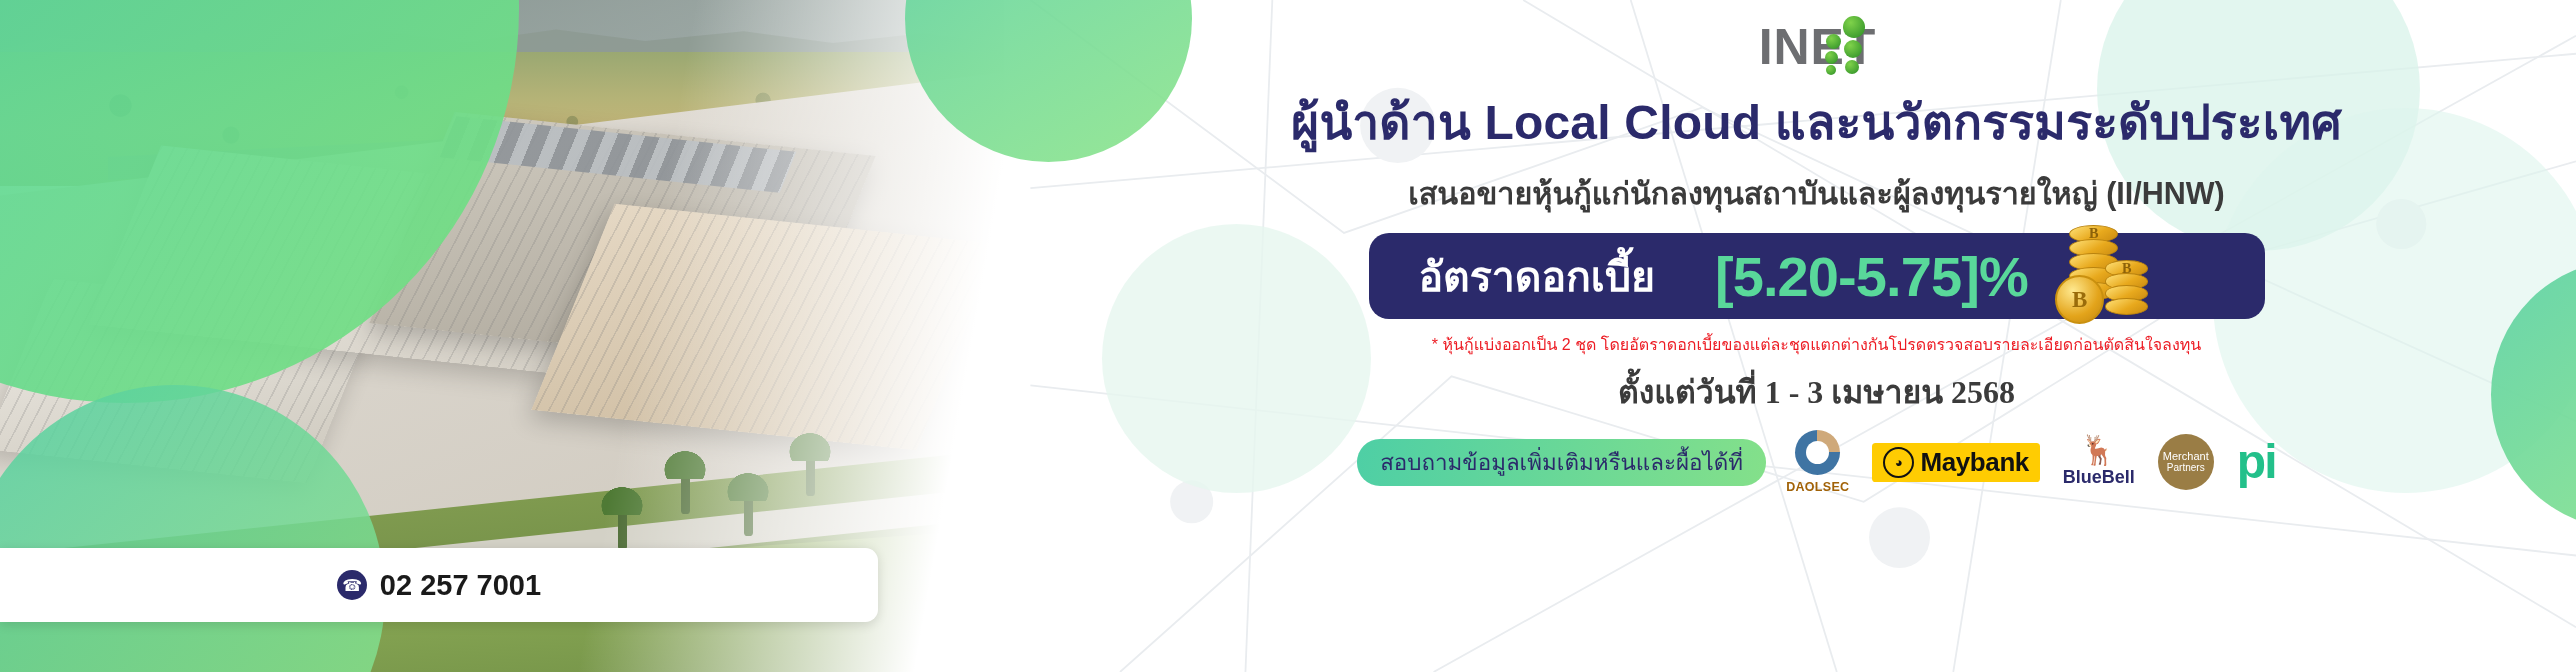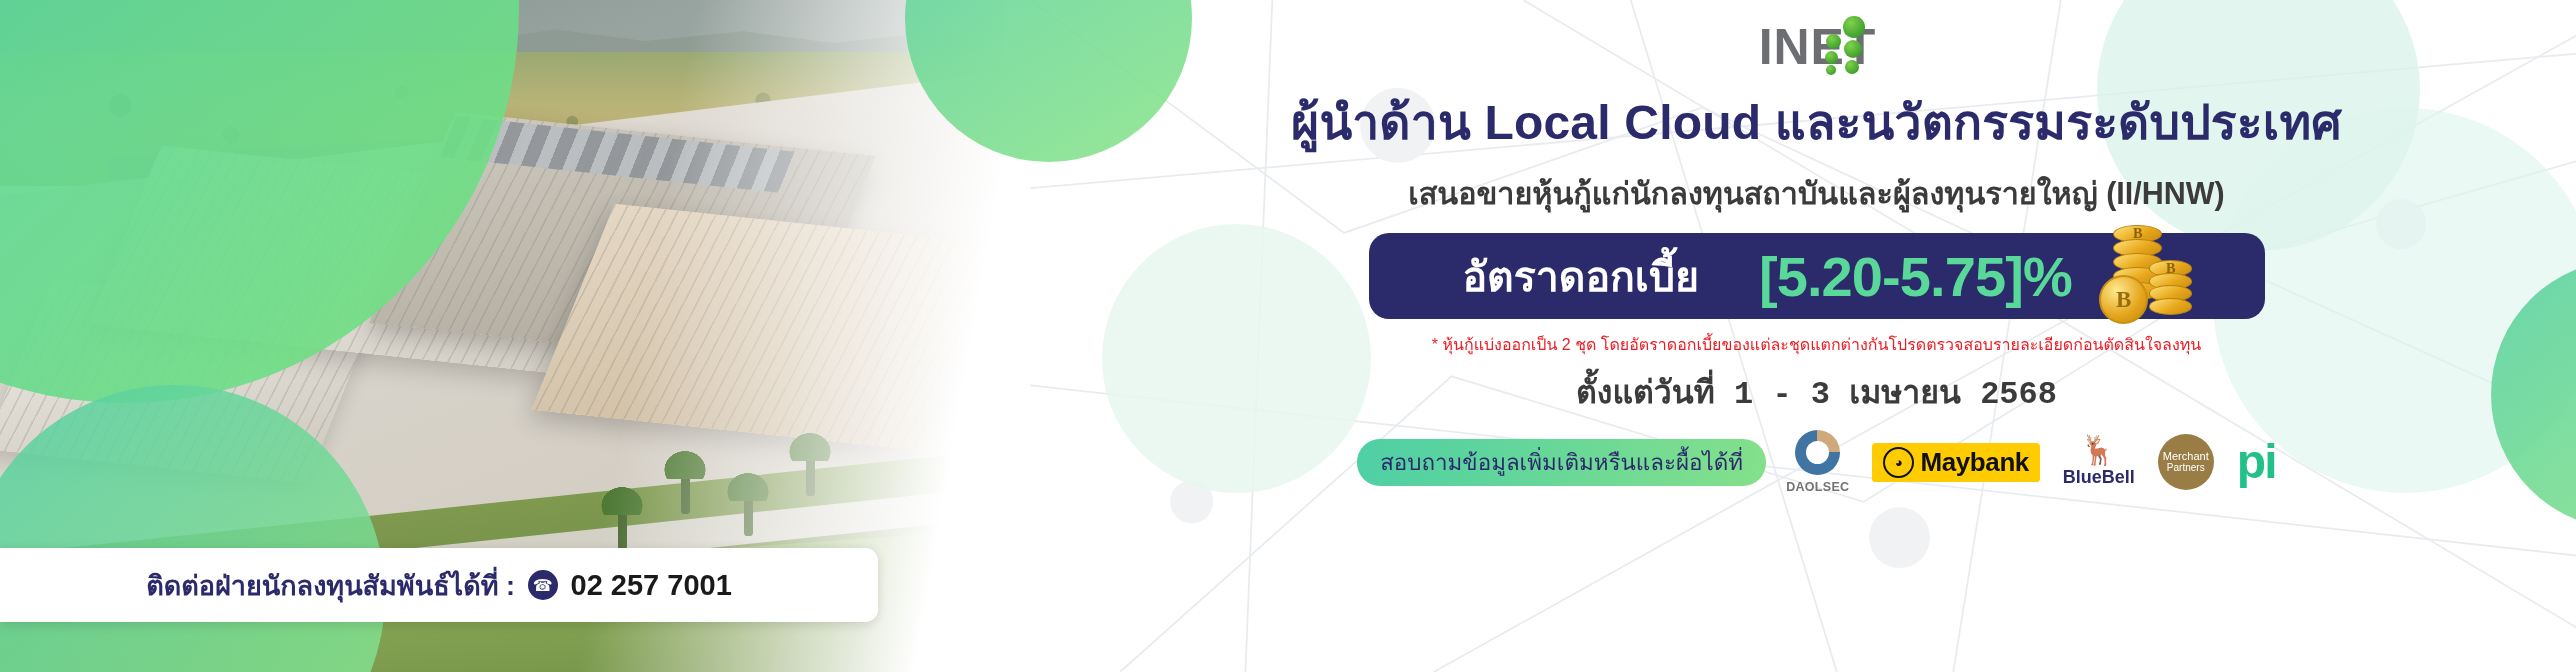--- a/index.html
+++ b/index.html
@@ -211,21 +211,21 @@
     background:#2b2a6b;
     border-radius:20px;
     height:86px;
     padding:0 41px 0 50px;
     display:flex;align-items:center;gap:20px;
     min-width:896px;
     box-sizing:border-box;
   }
   .rate-label{
     color:#ffffff;font-weight:bold;font-size:41px;
-    font-family:"Liberation Sans",sans-serif;white-space:nowrap;margin-left:44px;
+    font-family:"Liberation Sans",sans-serif;white-space:nowrap;
   }
   .rate-value{
     color:#59d89a;font-weight:bold;font-size:56px;
     font-family:"Liberation Sans",sans-serif;white-space:nowrap;
     letter-spacing:-0.9px;
     margin-left:40px;
   }
   .coins{position:relative;width:99px;height:99px;margin-left:5.4px;margin-top:-14.3px;}
   .coin{
     position:absolute;border-radius:50%;
@@ -249,21 +249,21 @@
   .disclaimer{
     margin-top:12.5px;
     color:#ed1c24;
     font-family:"Liberation Sans",sans-serif;
     font-size:16px;
     white-space:nowrap;
   }
   .date-line{
     margin-top:9px;
     color:#3b3b3b;font-weight:bold;
-    font-family:Liberation Mono, monospace;
+    font-family:Liberation Serif, serif;
     font-size:32px;white-space:nowrap;
   }
 
   
   .bottom-row{
     margin-top:14.3px;
     display:flex;align-items:center;gap:20px;
     width:100%;justify-content:center;
   }
   .cta{
@@ -303,21 +303,21 @@
     width:45px;height:45px;border-radius:50%;
     background:conic-gradient(#cfa97a 0 25%, #3f74a3 25% 100%);
     position:relative;
   }
   .daol-mark::after{
     content:"";position:absolute;left:10.8px;top:10.8px;width:23px;height:23px;
     border-radius:50%;background:#fff;
   }
   .daol-txt{font-size:14.3px;font-weight:bold;color:#2c4f74;
     font-family:"Liberation Sans",sans-serif;letter-spacing:0.3px;}
-  .daol-txt span{color:#737373;font-size:12.5px;}
+  .daol-txt span{color:#a16207;font-size:12.5px;}
   
   .maybank{
     background:#ffcc02;border-radius:3.6px;height:39px;
     display:flex;align-items:center;gap:6.3px;padding:0 10.8px;
   }
   .maybank-mark{
     width:27px;height:27px;border-radius:50%;
     border:2.7px solid #111;background:#ffcc02;
     display:flex;align-items:center;justify-content:center;
     font-size:13.4px;color:#111;
@@ -520,19 +520,18 @@
 
         <div class="broker">
           <div class="pi-logo">pi</div>
         </div>
 
       </div>
     </div>
   </div>
 
   <div class="contact">
-    <span class="contact-label">ติดต่อฝ่ายนักลงทุนสัมพันธ์ได้ที่ :</span>
     <span class="phone-icon">☎</span>
     <span class="contact-number">02 257 7001</span>
   </div>
 
 </div>
 
 
 </body></html>

